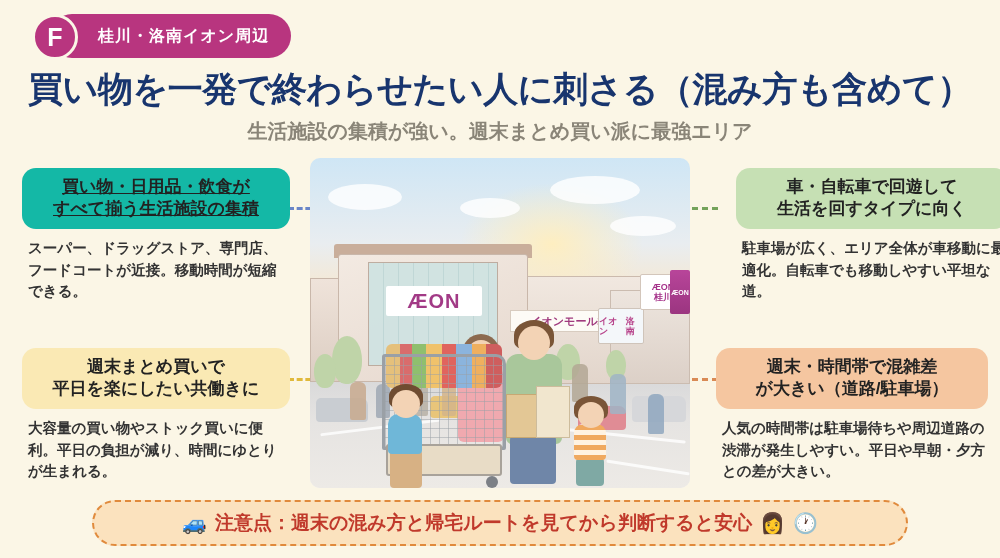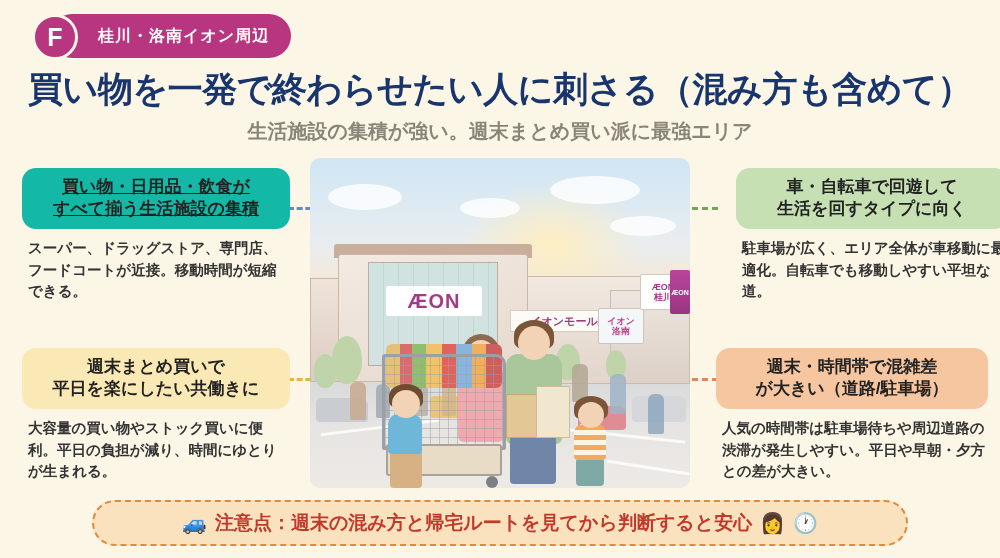--- a/index.html
+++ b/index.html
@@ -97,21 +97,21 @@
   }
   .mall-name-band {
     position:absolute; left:200px; top:152px; width:130px; height:22px;
     background:#FDFBF6; border:1px solid #D8CCC0;
     display:flex; align-items:center; justify-content:center;
     color:#A03A7E; font-size:11px; font-weight:bold; white-space:nowrap;
   }
   .rakunan-sign {
     position:absolute; left:288px; top:150px; width:46px; height:36px;
     background:#F4F7FA; border:1px solid #CFC4BA; border-radius:2px;
-    display:flex; flex-direction:column; align-items:center; justify-content:center;
+    display:flex; flex-direction:row; align-items:center; justify-content:center;
     color:#B8458C; font-size:9px; font-weight:bold; line-height:1.15;
   }
   .katsura-sign {
     position:absolute; left:330px; top:116px; width:46px; height:36px;
     background:#FFFFFF; border:1px solid #D3C6BB; border-radius:2px;
     display:flex; flex-direction:column; align-items:center; justify-content:center;
     color:#A5328A; font-size:9px; font-weight:bold; line-height:1.15;
   }
   .katsura-tower {
     position:absolute; left:360px; top:112px; width:20px; height:44px;

